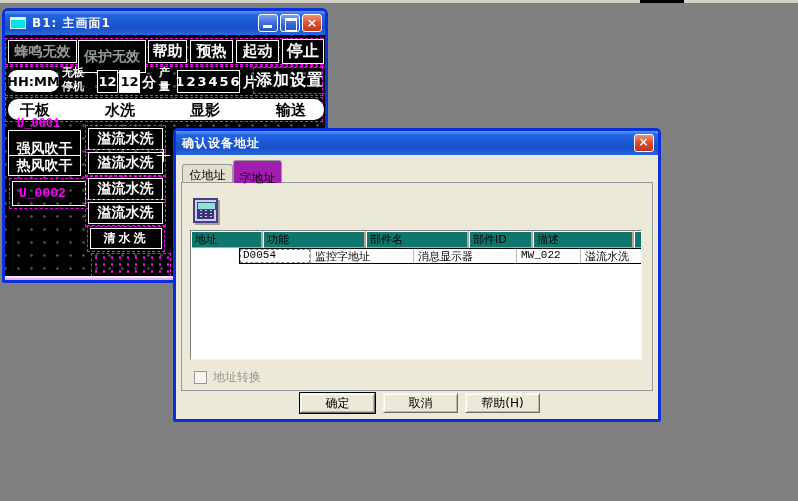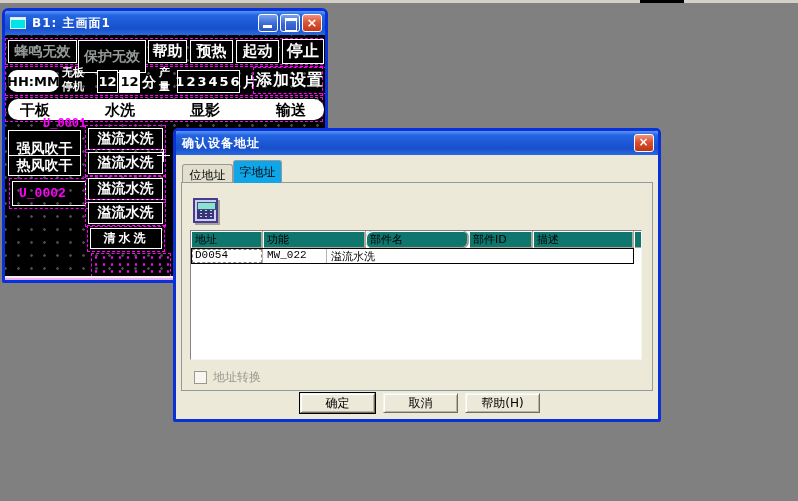--- a/index.html
+++ b/index.html
@@ -82,42 +82,42 @@
     border-radius:3px 3px 0 0;
     background:linear-gradient(180deg,#5a96f2 0%, #2364e2 18%, #1850cc 72%, #2a6ae0 100%);
     color:#fff; font-weight:bold; font-size:12px; letter-spacing:1px;
   }
   .dlg-close { position:absolute; right:4px; top:3px; width:20px; height:18px;
     border:1px solid #fff; border-radius:3px; color:#fff; font-weight:bold; font-size:12px;
     text-align:center; line-height:15px;
     background:linear-gradient(180deg,#f0937c 0%,#dc5030 45%,#bc3414 100%); }
   .tab { position:absolute; background:#ece9d8; border:1px solid #919b9c; border-bottom:none;
     border-radius:3px 3px 0 0; font-size:12px; color:#000; text-align:center; }
-  .tab.active { background:#0ea5e9; z-index:3; padding-top:3px; }
+  .tab.active { background:#a21caf; z-index:3; padding-top:9px; }
   .tab.inactive { background:#e2dfcd; padding-top:2px; }
   .tabpage { position:absolute; border:1px solid #919b9c; background:#ece9d8; z-index:2; }
 
   .calc { position:absolute; width:25px; height:25px; background:#ccccf4;
     border:2px solid #483c8c; box-shadow:2px 2px 0 rgba(90,90,90,.5); }
   .calc::before { content:""; position:absolute; left:2px; top:2px; width:17px; height:6px;
     background:#8ce0d4; border:1px solid #305868; }
   .calc::after { content:""; position:absolute; left:2px; top:10px; width:17px; height:9px;
     background-image:
       repeating-linear-gradient(90deg,#383478 0 3px, transparent 3px 5px),
       repeating-linear-gradient(0deg,#383478 0 2px, transparent 2px 3px); }
 
   .lst { position:absolute; background:#fff;
     border:1px solid; border-color:#848284 #f6f4ee #f6f4ee #848284; overflow:hidden; }
   .lh { display:flex; height:17px; }
   .hc { flex:none; background:#0f766e; font-size:11px; color:#000; padding:1px 4px;
     border-right:1px solid #aca899;
     box-shadow:inset 1px 1px 0 #fff, inset -1px -1px 0 #aca899;
     white-space:nowrap; overflow:hidden; }
   .hc.fill { flex:1; border-right:none; }
-  .lr { display:flex; height:16px; width:443px; outline:1px solid #000; outline-offset:-1px; position:relative; }
+  .lr { display:flex; height:16px; width:443px; outline:1px solid #000; outline-offset:-1px; position:relative;margin-left:48px; }
   .lc { flex:none; font-size:11px; color:#000; padding:1px 4px; border-right:1px solid #b8b4a8;
     white-space:nowrap; overflow:hidden; }
   .lc.mono { font-family:"Liberation Mono", monospace; }
   .lc.focus { outline:1px dashed #888; outline-offset:-2px; }
 
   .cbrow { position:absolute; display:flex; align-items:center; }
   .cb { width:13px; height:13px; border:1px solid #9a9890; background:#f7f6f0; margin-right:6px; flex:none; }
   .cbrow span { font-size:12px; color:#9a9890; }
 
   .btn { position:absolute; width:75px; height:20px; background:#ece9d8; font-size:12px; color:#000;
@@ -166,21 +166,21 @@
     <div class="wtext" style="left:238px; top:39px; font-size:14px; font-weight:bold;">片</div>
     <div class="wtext mdash" style="left:251px; top:35px; font-size:16px; font-weight:bold; letter-spacing:1px;">添加设置</div>
 
     <div class="secbar" style="left:3px; top:64px; width:316px; height:21px;">
       <span style="left:12px;">干板</span>
       <span style="left:97px;">水洗</span>
       <span style="left:182px;">显影</span>
       <span style="left:268px;">输送</span>
     </div>
 
-    <div class="tag" style="left:12px; top:82px;margin-left:26px;">U_0001</div>
+    <div class="tag" style="left:12px; top:82px;">U_0001</div>
 
     <div class="cbtn" style="left:3px; top:95px; width:73px; height:37px; font-size:14px;">强风吹干</div>
     <div class="cbtn" style="left:3px; top:120px; width:73px; height:21px; font-size:14px;">热风吹干</div>
     <div class="tagbox mdash" style="left:7px; top:146px; width:74px; height:25px;">
       <span>U_0002</span>
     </div>
 
     <div class="cbtn mdash" style="left:83px; top:93px; width:75px; height:22px; font-size:14px; overflow:visible;">溢流水洗</div>
     <div class="cbtn mdash" style="left:83px; top:117px; width:75px; height:22px; font-size:14px;">溢流水洗</div>
     <div class="cbtn mdash" style="left:83px; top:143px; width:75px; height:22px; font-size:14px;">溢流水洗</div>
@@ -201,27 +201,29 @@
   <div class="tab inactive" style="left:6px; top:33px; width:51px; height:19px; z-index:1;">位地址</div>
   <div class="tab active" style="left:57px; top:29px; width:49px; height:23px;">字地址</div>
 
   <div class="tabpage" style="left:5px; top:51px; width:472px; height:209px;">
     <div class="calc" style="left:11px; top:15px;"></div>
 
     <div class="lst" style="left:8px; top:47px; width:452px; height:130px;">
       <div class="lh">
         <div class="hc" style="width:72px;">地址</div>
         <div class="hc" style="width:103px;">功能</div>
-        <div class="hc" style="width:103px;border-radius:6px;">部件名</div>
+        <div class="hc" style="width:103px;">部件名</div>
         <div class="hc" style="width:64px;">部件ID</div>
         <div class="hc" style="width:101px;">描述</div>
         <div class="hc fill"></div>
       </div>
       <div class="lr">
         <div class="lc mono focus" style="width:72px;">D0054</div>
+        <div class="lc" style="width:103px;">监控字地址</div>
+        <div class="lc" style="width:103px;">消息显示器</div>
         <div class="lc mono" style="width:64px;">MW_022</div>
         <div class="lc" style="width:101px; border-right:none;">溢流水洗</div>
       </div>
     </div>
 
     <div class="cbrow" style="left:12px; top:186px;">
       <div class="cb"></div>
       <span>地址转换</span>
     </div>
   </div>

